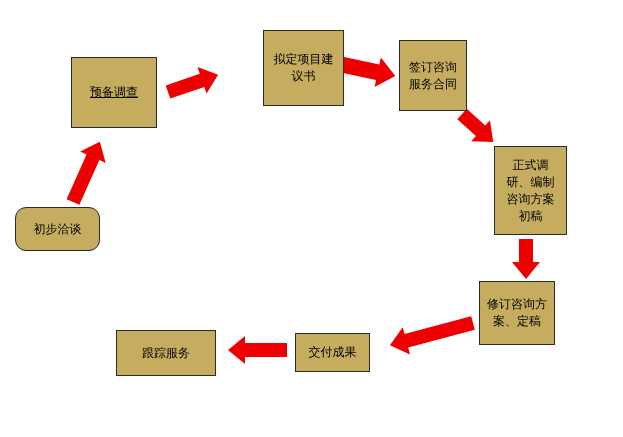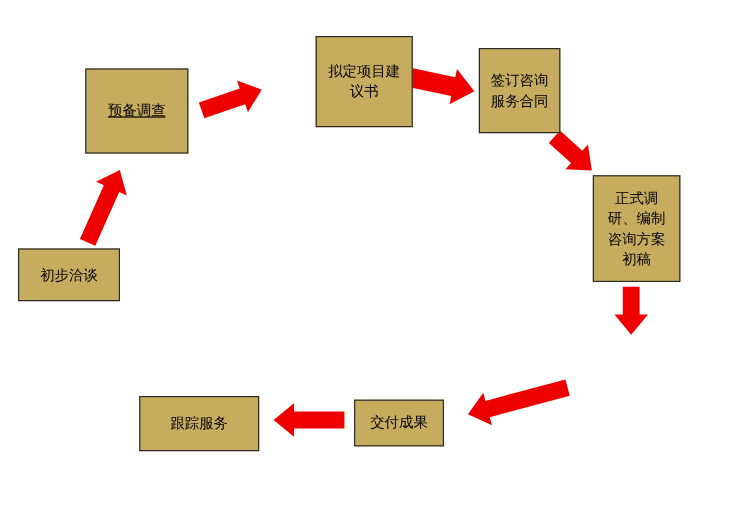--- a/index.html
+++ b/index.html
@@ -28,21 +28,21 @@
     font-size: 12px;
     line-height: 17px;
     display: flex;
     align-items: center;
     justify-content: center;
     text-align: center;
     padding: 4px 6px;
     word-break: break-all;
   }
 
-  .n1 { left: 15px;  top: 207px; width: 85px;  height: 44px; }
+  .n1 { left: 15px;  top: 207px; width: 85px;  height: 44px; border-radius: 11px; }
   .n2 { left: 71px;  top: 57px;  width: 86px;  height: 71px; text-decoration: underline; }
   .n3 { left: 224px; top: 30px;  width: 81px;  height: 76px; margin-left: 39px; }
   .n4 { left: 399px; top: 40px;  width: 68px;  height: 71px; }
   .n5 { left: 494px; top: 146px; width: 73px;  height: 89px; }
   .n6 { left: 479px; top: 281px; width: 76px;  height: 64px; }
   .n7 { left: 295px; top: 333px; width: 75px;  height: 39px; }
   .n8 { left: 116px; top: 330px; width: 100px; height: 46px; }
 </style>
 </head>
 <body>
@@ -67,20 +67,23 @@
   </div>
   <div class="node n3">
     <span>拟定项目建议书</span>
   </div>
   <div class="node n5">
     <span>正式调研、编制咨询方案初稿</span>
   </div>
   <div class="node n4">
     <span>签订咨询服务合同</span>
   </div>
+  <div class="node n6">
+    <span>修订咨询方案、定稿</span>
+  </div>
   <div class="node n7">
     <span>交付成果</span>
   </div>
   <div class="node n8">
     <span>跟踪服务</span>
   </div>
 
 </div>
 
 </body></html>

